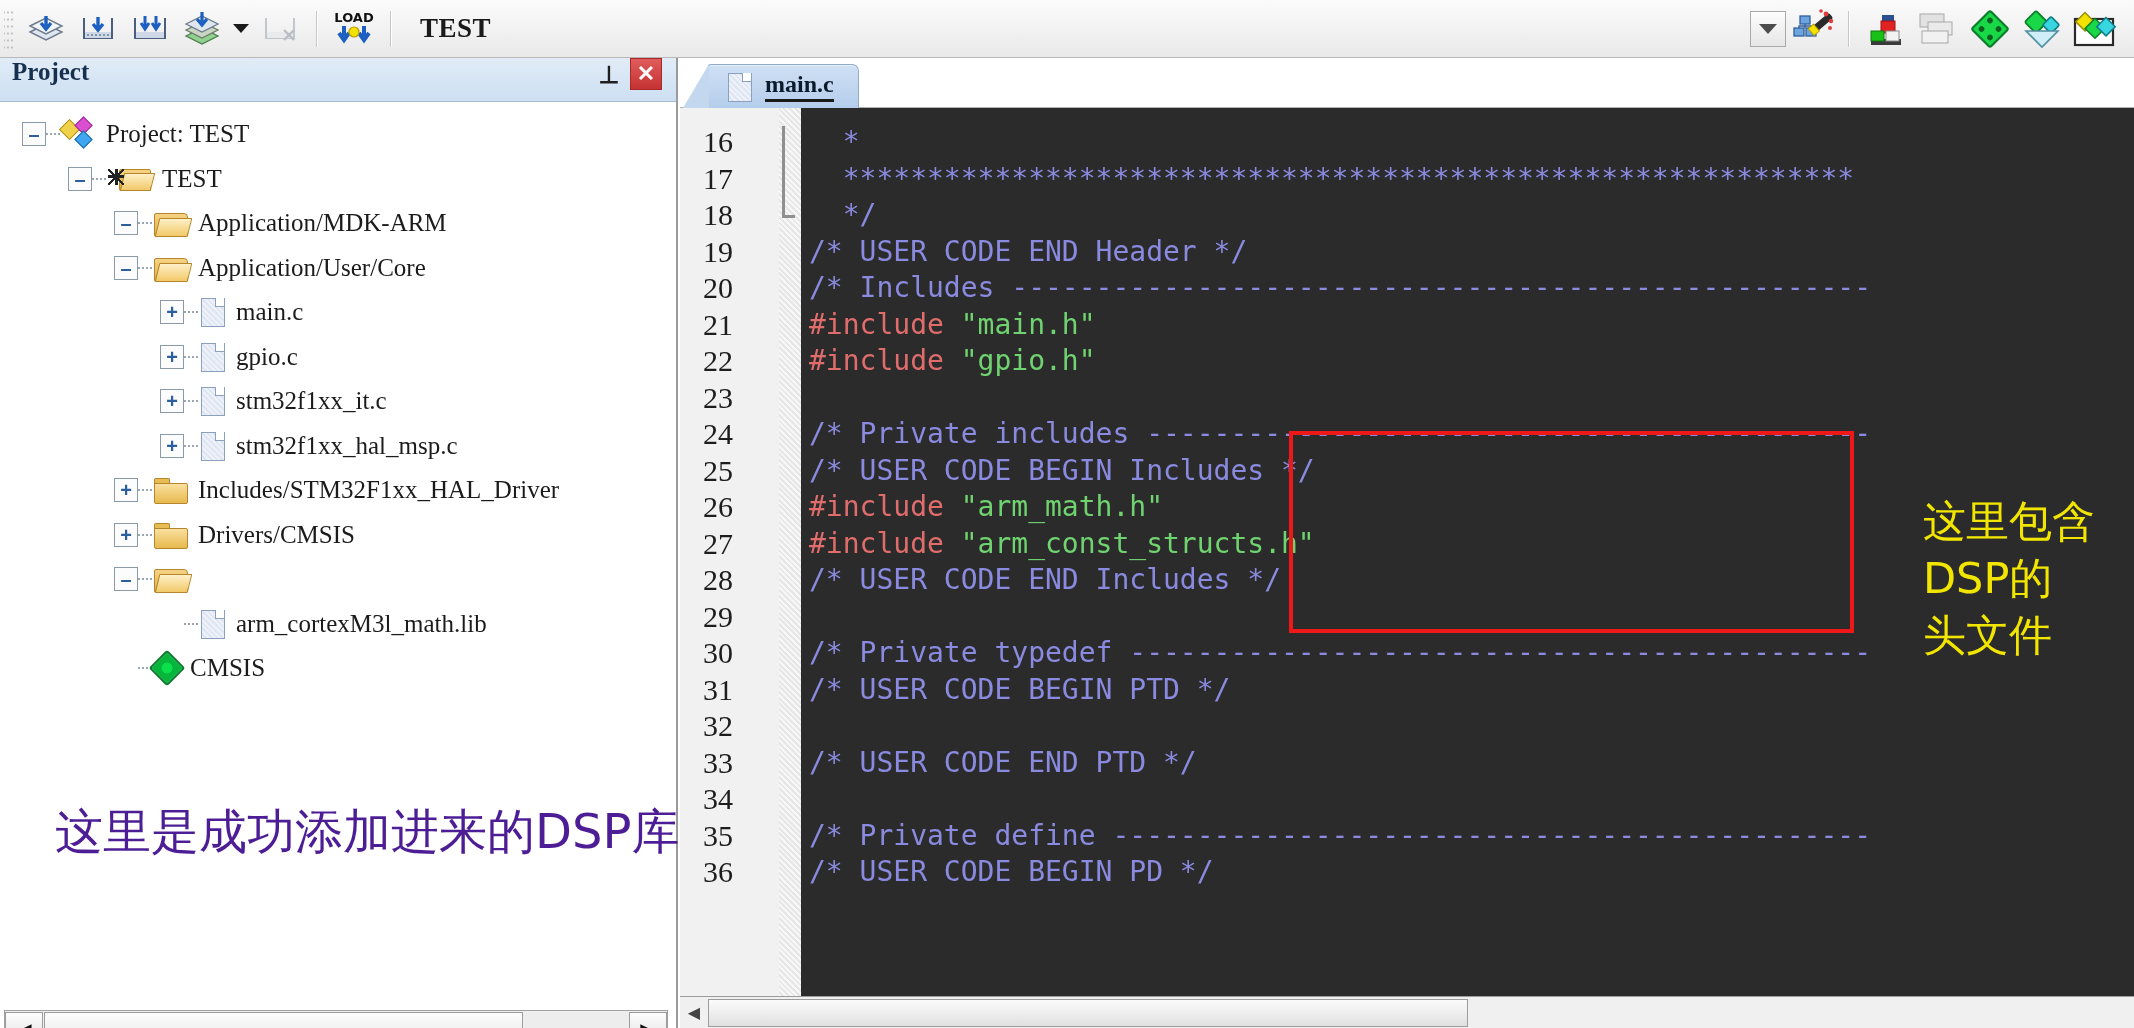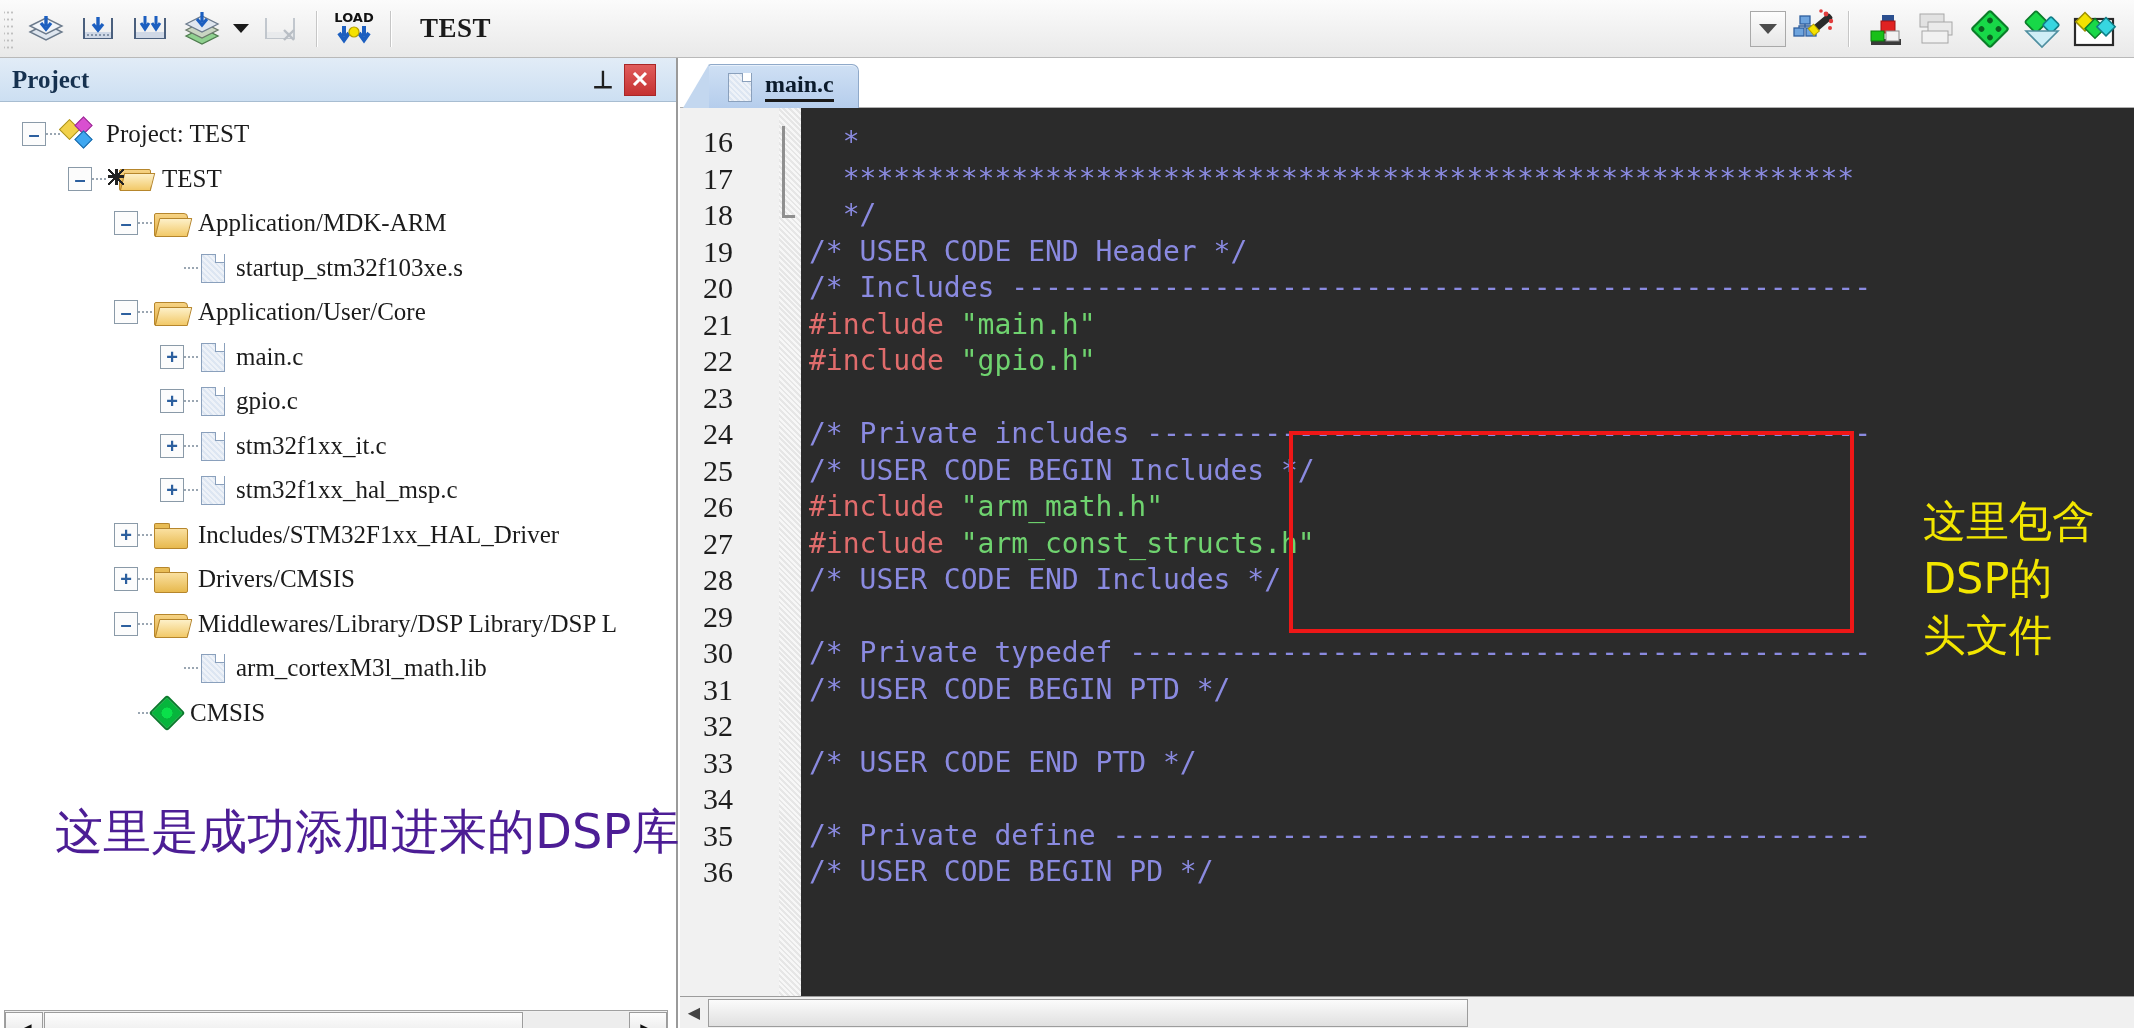--- a/index.html
+++ b/index.html
@@ -65,22 +65,22 @@
   #project-panel {
     position: absolute; left: 0; top: 58px;
     width: 678px; height: 970px;
     background: #ffffff;
     border-right: 2px solid #9a9a9a;
   }
   #project-header {
     height: 44px;
     background: linear-gradient(to bottom, #e2ecf7 0%, #ccdff2 100%);
     border-bottom: 1px solid #a8bdd1;
-    display: flex; align-items: center;
-    padding: 0 20px 0 12px;
+    display: flex; 
+    padding: 0 14px 0 12px;
   }
   #project-header .ph-title {
     flex: 1;
     font-size: 25px; color: #16314f;
     font-family: "Liberation Serif", serif; font-weight: 700;
   }
   .pin-btn {
     width: 34px; height: 34px;
     display: flex; align-items: center; justify-content: center;
     font-size: 24px; color: #1f1f1f; font-weight: 700;
@@ -532,27 +532,20 @@
         <span class="tree-label">TEST</span>
       </div>
       <div class="tree-row">
         <div style="width: 114px; flex: 0 0 auto;"></div>
         <div class="expander">–</div>
         <div class="dots"></div>
         <span class="ic folder-open"></span>
         <span class="tree-label">Application/MDK-ARM</span>
       </div>
       <div class="tree-row">
-        <div style="width: 160px; flex: 0 0 auto;"></div>
-        <div class="expander blank"></div>
-        <div class="dots"></div>
-        <span class="ic file-ic"></span>
-        <span class="tree-label">startup_stm32f103xe.s</span>
-      </div>
-      <div class="tree-row">
         <div style="width: 114px; flex: 0 0 auto;"></div>
         <div class="expander">–</div>
         <div class="dots"></div>
         <span class="ic folder-open"></span>
         <span class="tree-label">Application/User/Core</span>
       </div>
       <div class="tree-row">
         <div style="width: 160px; flex: 0 0 auto;"></div>
         <div class="expander">+</div>
         <div class="dots"></div>
@@ -592,21 +585,20 @@
         <div class="expander">+</div>
         <div class="dots"></div>
         <span class="ic folder-closed"></span>
         <span class="tree-label">Drivers/CMSIS</span>
       </div>
       <div class="tree-row">
         <div style="width: 114px; flex: 0 0 auto;"></div>
         <div class="expander">–</div>
         <div class="dots"></div>
         <span class="ic folder-open"></span>
-        <span class="tree-label">Middlewares/Library/DSP Library/DSP L</span>
       </div>
       <div class="tree-row">
         <div style="width: 160px; flex: 0 0 auto;"></div>
         <div class="expander blank"></div>
         <div class="dots"></div>
         <span class="ic file-ic"></span>
         <span class="tree-label">arm_cortexM3l_math.lib</span>
       </div>
       <div class="tree-row">
         <div style="width: 114px; flex: 0 0 auto;"></div>

